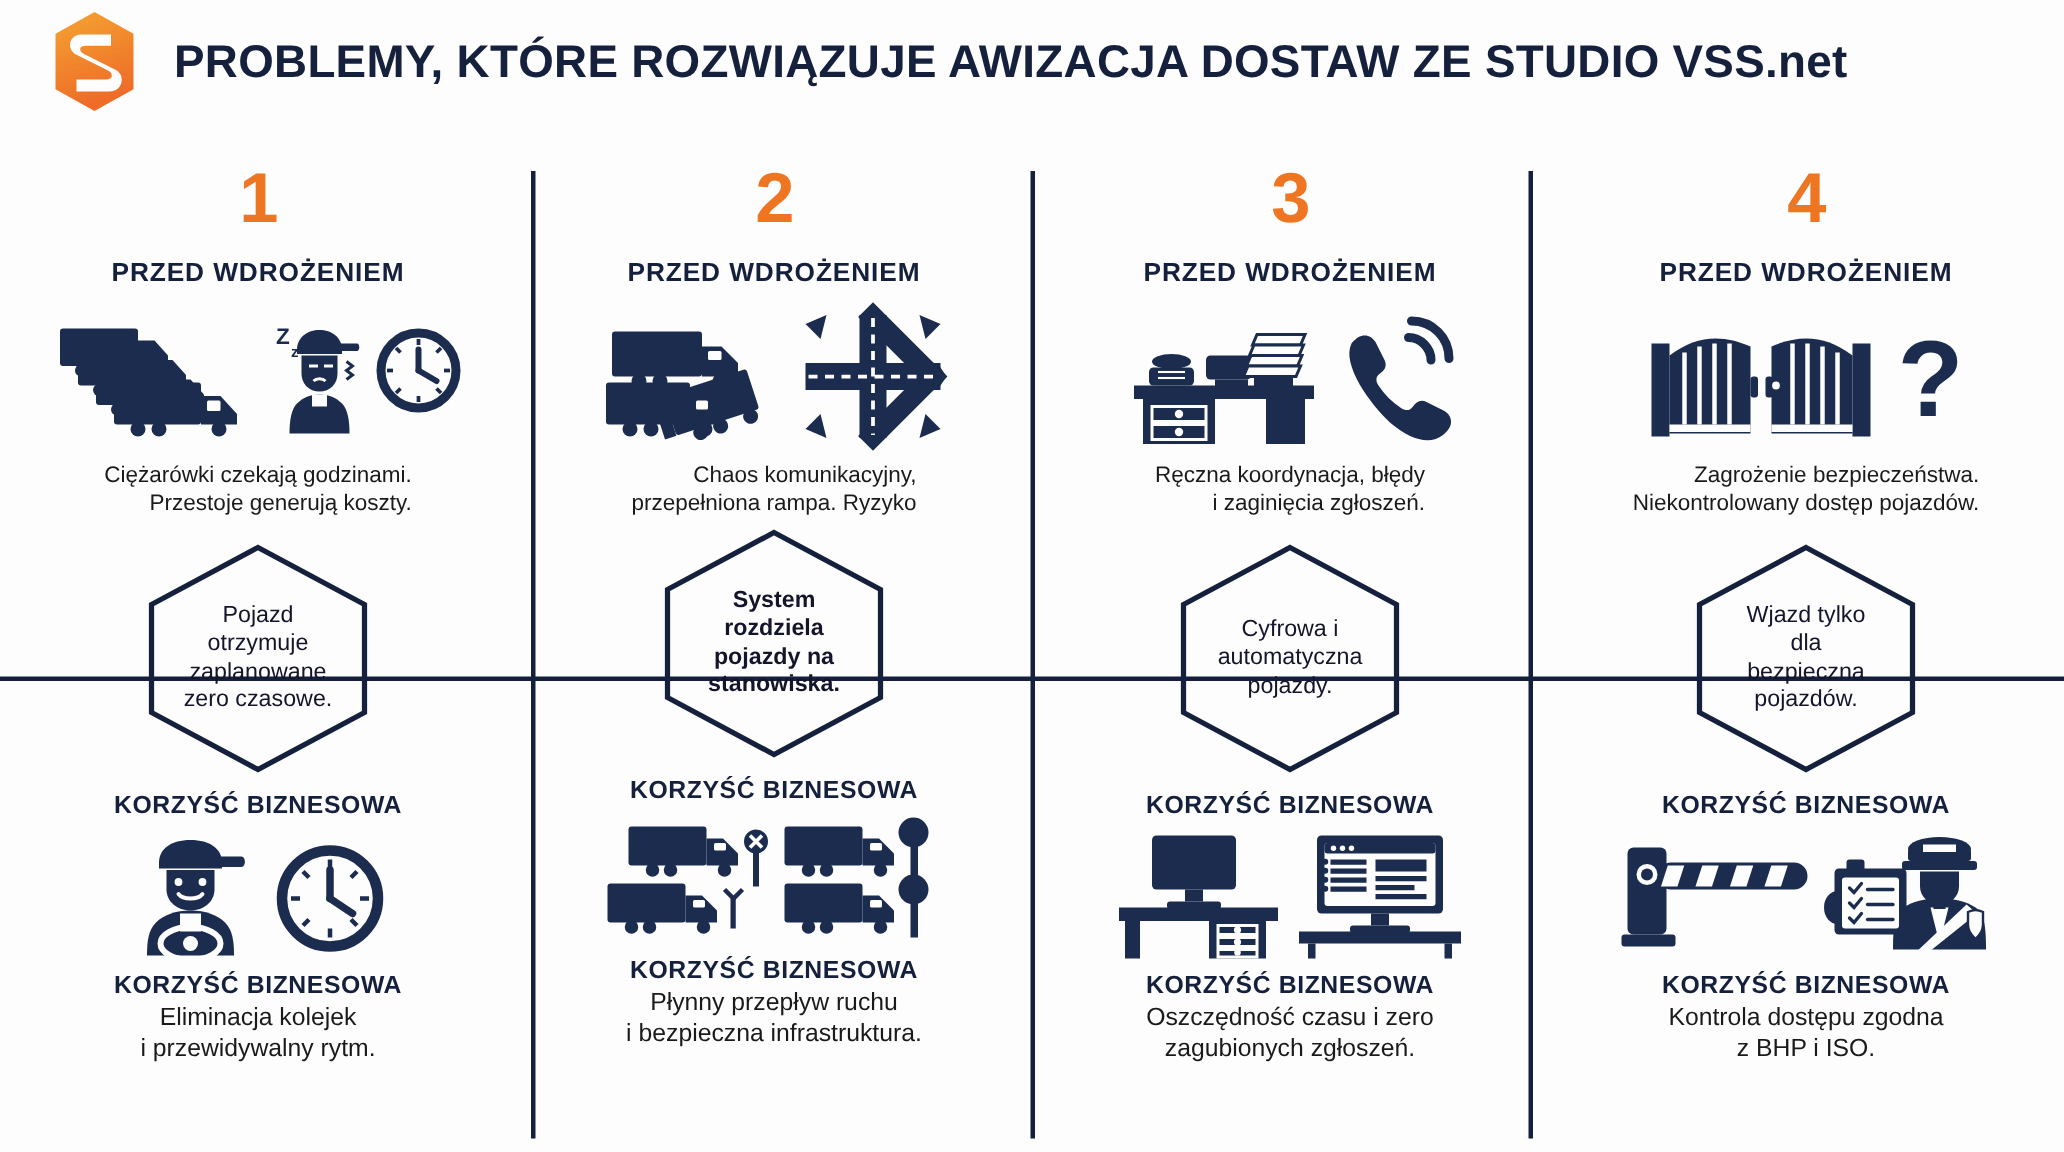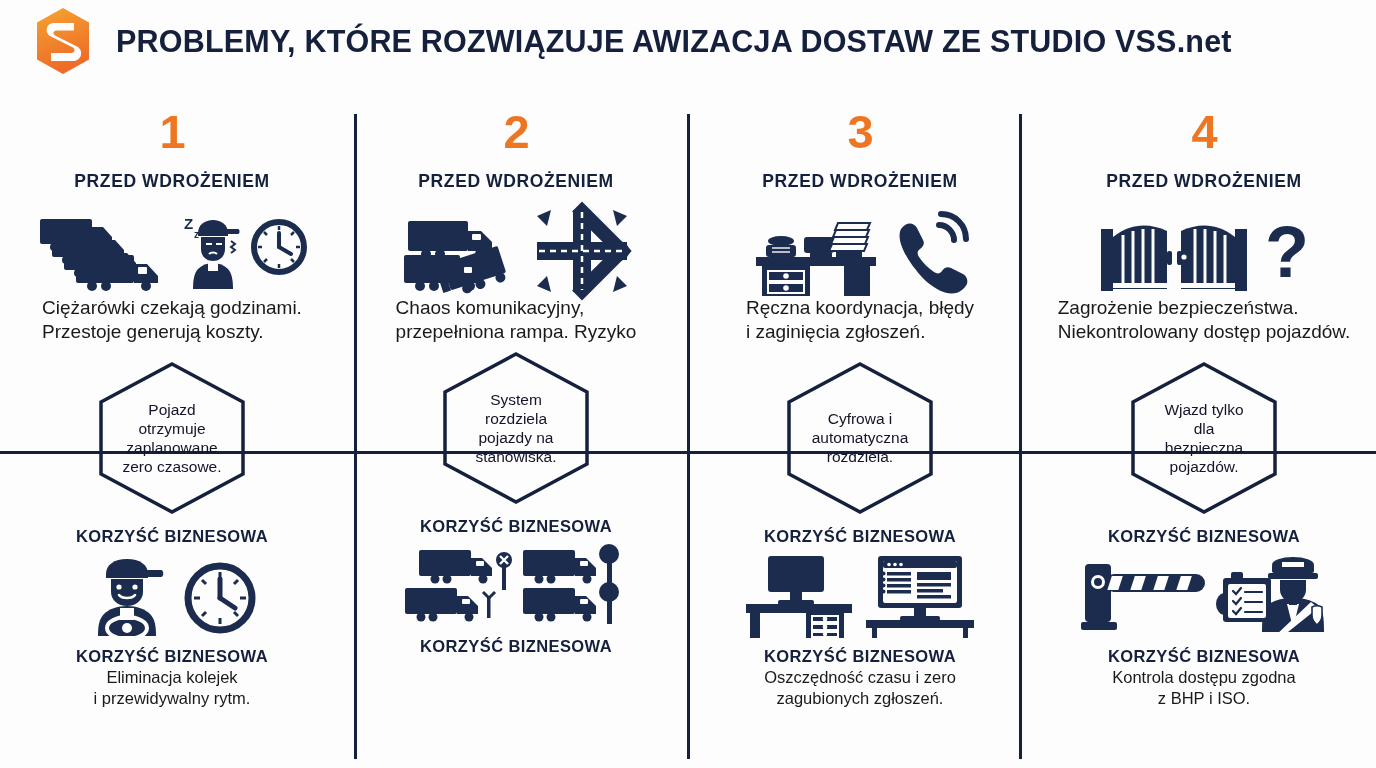--- a/index.html
+++ b/index.html
@@ -43,21 +43,21 @@
     margin-top:8px;letter-spacing:-1px;
   }
   .stage-label{
     font-size:17.5px;font-weight:bold;letter-spacing:0.6px;
     color:#15203c;margin-top:16px;text-transform:uppercase;text-align:center;
   }
   .icon-row{
     height:92px;margin-top:12px;display:flex;align-items:flex-end;justify-content:center;gap:6px;
   }
   .desc{
-    font-size:19px;line-height:1.27;text-align:left;color:#1a1a1a;
+    margin-top:11px;font-size:15px;line-height:1.27;text-align:right;color:#1a1a1a;
     max-width:330px;
   }
 
   
   .hex-wrap{position:relative;margin-top:14px;height:160px;display:flex;align-items:center;justify-content:center;width:100%;}
   .hex-svg{display:block;}
   .hex-txt{
     position:absolute;left:50%;top:50%;transform:translate(-50%,-50%);
     width:150px;text-align:center;font-size:15.5px;line-height:1.21;color:#14142b;
   }
@@ -274,21 +274,21 @@
             <line x1="6" y1="45" x2="92" y2="45"></line>
           </g>
         </svg>
       </div>
 
       <div class="desc">
         <div>Chaos komunikacyjny,</div>
         <div>przepełniona rampa. Ryzyko</div>
       </div>
 
-      <div class="hex-wrap" style="margin-top:4px;">
+      <div class="hex-wrap" style="margin-top:4px;font-weight:bold;">
         <svg class="hex-svg" width="150" height="152" viewBox="0 0 150 152">
           <polygon points="75,2 146,40 146,112 75,150 4,112 4,40" fill="none" stroke="#15203c" stroke-width="3.5"></polygon>
         </svg>
         <div class="hex-txt">
           <div>System</div>
           <div>rozdziela</div>
           <div>pojazdy na</div>
           <div>stanowiska.</div>
         </div>
       </div>
@@ -331,20 +331,24 @@
             <path d="M99 12l8 8M107 12l-8 8" stroke="#fdfdfd" stroke-width="2.4"></path>
             <rect x="75" y="17" width="8" height="5" rx="1"></rect>
             <rect x="61" y="55" width="8" height="5" rx="1"></rect>
             <rect x="179" y="17" width="8" height="5" rx="1"></rect>
             <rect x="179" y="55" width="8" height="5" rx="1"></rect>
           </g>
         </svg>
       </div>
 
       <div class="benefit-bot-title">KORZYŚĆ BIZNESOWA</div>
+      <div class="benefit-bot-text">
+        <div>Płynny przepływ ruchu</div>
+        <div>i bezpieczna infrastruktura.</div>
+      </div>
     </div>
 
     <div class="col">
       <div class="num">3</div>
       <div class="stage-label">PRZED WDROŻENIEM</div>
 
       <div class="icon-row">
         <svg width="135" height="85" viewBox="0 0 135 85">
           <g fill="#1b2c4e">
             <rect x="4" y="46" width="120" height="9"></rect>
@@ -387,21 +391,21 @@
         <div>i zaginięcia zgłoszeń.</div>
       </div>
 
       <div class="hex-wrap">
         <svg class="hex-svg" width="150" height="152" viewBox="0 0 150 152">
           <polygon points="75,2 146,40 146,112 75,150 4,112 4,40" fill="none" stroke="#15203c" stroke-width="3.5"></polygon>
         </svg>
         <div class="hex-txt">
           <div>Cyfrowa i</div>
           <div>automatyczna</div>
-          <div>rozdziela.</div>
+          <div>pojazdy.</div>
         </div>
       </div>
 
       <div class="benefit-top">KORZYŚĆ BIZNESOWA</div>
 
       <div class="icon-row2">
         <svg width="110" height="84" viewBox="0 0 110 84">
           <g fill="#1b2c4e">
             <rect x="24" y="2" width="56" height="36" rx="3"></rect>
             <rect x="46" y="38" width="12" height="8"></rect>

